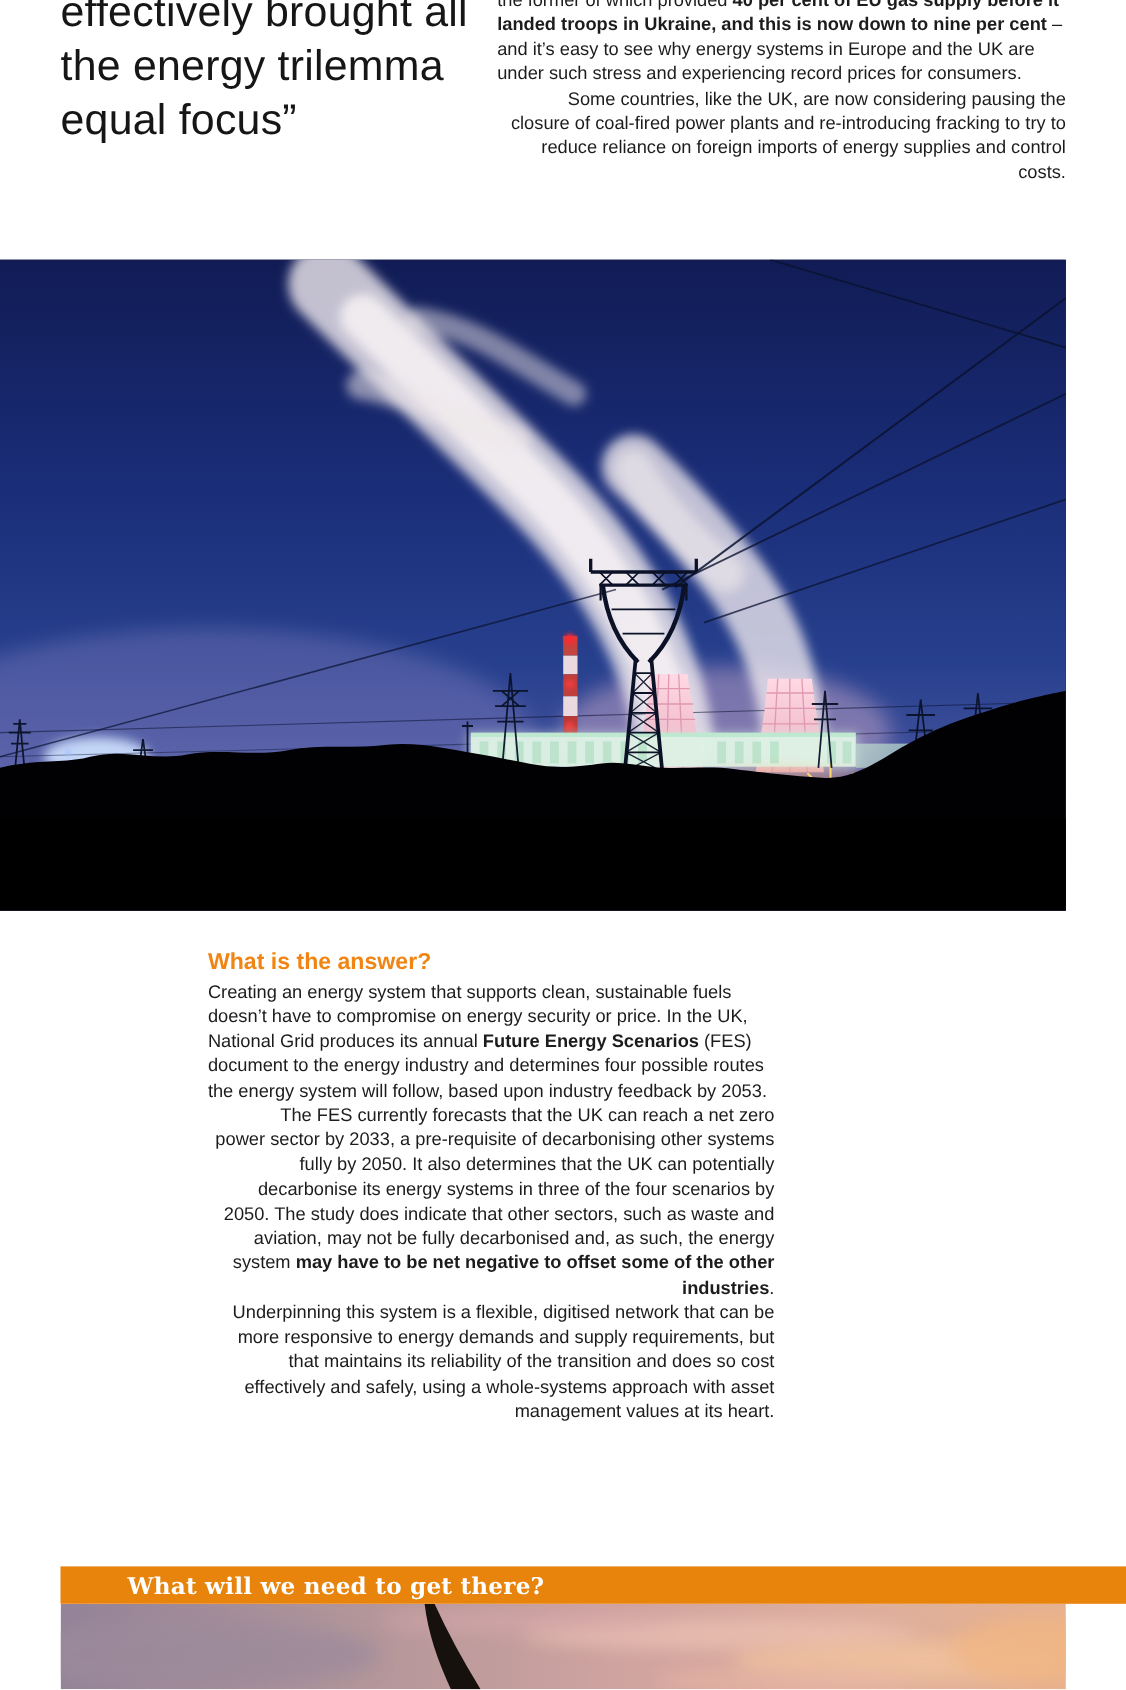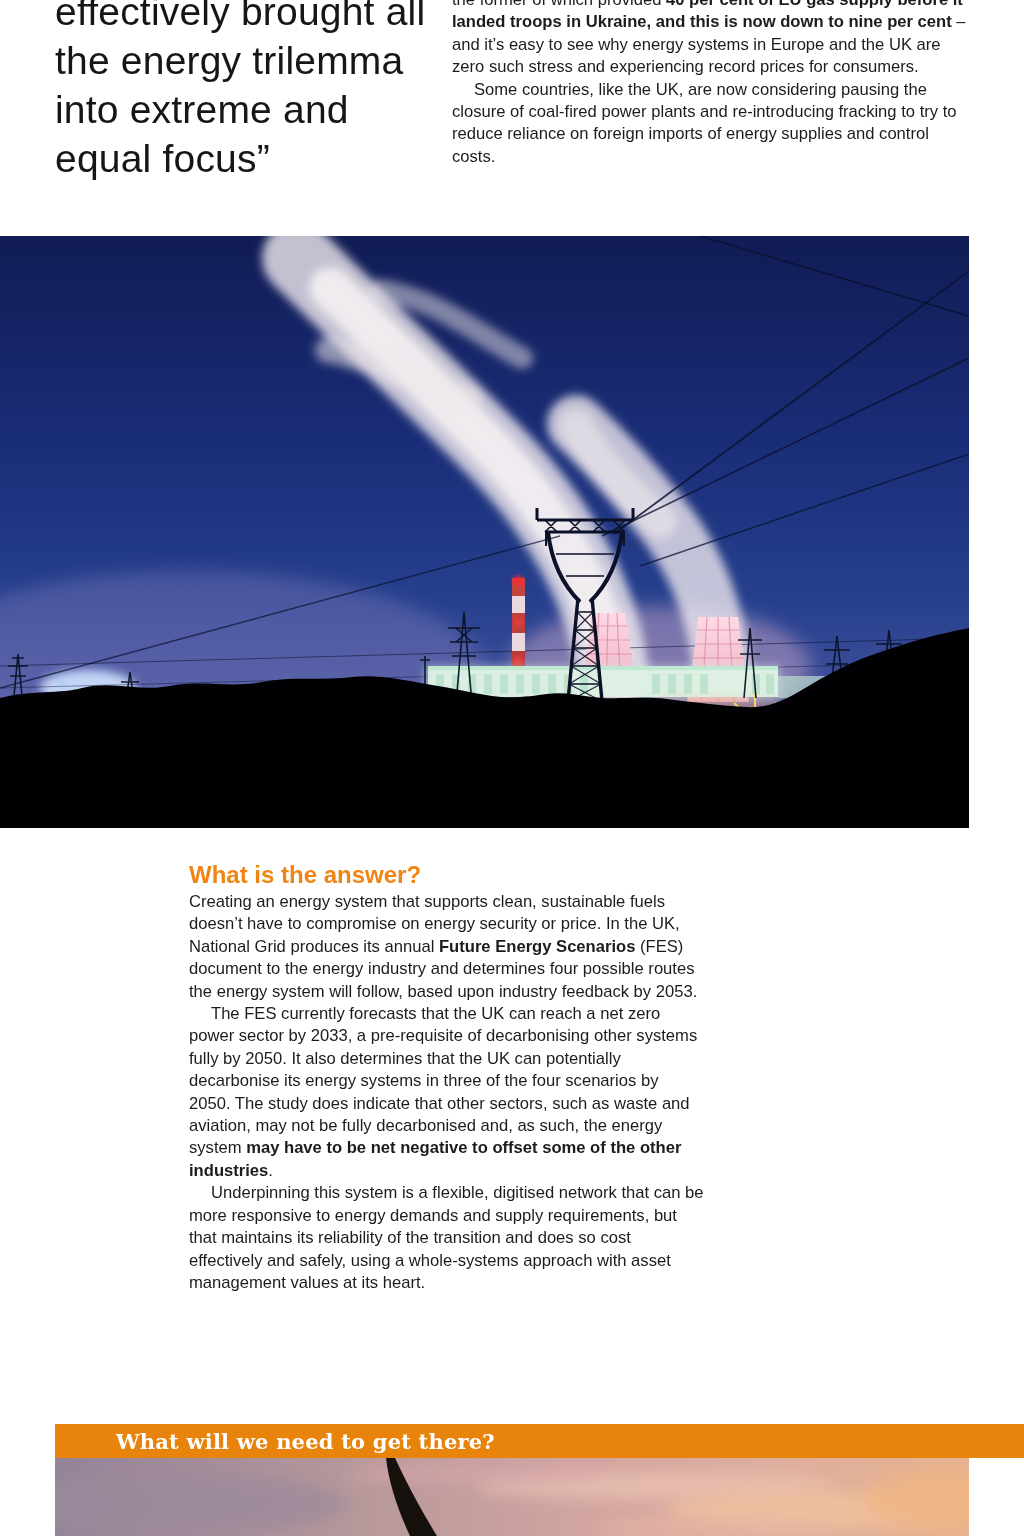--- a/index.html
+++ b/index.html
@@ -14,30 +14,30 @@
   
   .quote{
     left:55px; top:-13px; width:410px;
     font-size:39px; line-height:49px; font-weight:300;
     color:#161616; letter-spacing:.2px;
   }
 
   
   .copy{ color:#1c1c1c; font-size:16.6px; line-height:22.4px; }
   .copy p{ margin:0; }
-  .copy p.indent{ text-indent:22px; }
+  .copy p.indent{ text-indent:22px;text-align:right; }
   .copy b{ font-weight:bold; }
   .copy sub{ font-size:11px; line-height:0; }
 
   .intro-col{ left:452px; top:-11px; width:517px; }
 
   
   .answer{ left:189px; top:863px; width:515px; }
   .answer h2{
-    margin:0 0 4px 0; font-size:24px; line-height:24px;
+    margin:0 0 4px 0; font-size:21px; line-height:24px;
     color:var(--accent_orange,#F08514); font-weight:bold;
   }
 
   
   .photo-main{ left:0; top:236px; width:969px; height:592px; overflow:hidden; background:#0d1742;}
   .photo-main svg{ display:block; }
 
   
   .banner{
     left:55px; top:1424px; width:1003px; height:34px;
@@ -63,26 +63,25 @@
   
   .photo-bottom{ left:55px; top:1458px; width:914px; height:78px; overflow:hidden; }
   .photo-bottom svg{ display:block; }
 </style>
 </head>
 <body>
 
 <div class="abs quote">
     <div>effectively brought all</div>
     <div>the energy trilemma</div>
-    <div>into extreme and</div>
     <div>equal focus”</div>
   </div>
 
 <div class="abs copy intro-col">
-    <p><span>the former of which provided </span><b>40 per cent of EU gas supply before it landed troops in Ukraine, and this is now down to nine per cent</b><span> – and it’s easy to see why energy systems in Europe and the UK are zero such stress and experiencing record prices for consumers.</span></p>
+    <p><span>the former of which provided </span><b>40 per cent of EU gas supply before it landed troops in Ukraine, and this is now down to nine per cent</b><span> – and it’s easy to see why energy systems in Europe and the UK are under such stress and experiencing record prices for consumers.</span></p>
     <p class="indent"><span>Some countries, like the UK, are now considering pausing the closure of coal-fired power plants and re-introducing fracking to try to reduce reliance on foreign imports of energy supplies and control costs.</span></p>
   </div>
 
 <div class="abs photo-main" title="Power station at night with steam plumes, red-striped chimney, cooling towers and electricity pylons">
   <svg width="969" height="592" viewBox="0 0 969 592" xmlns="http://www.w3.org/2000/svg">
     <defs>
       <linearGradient id="sky" x1="0" y1="0" x2="0" y2="1">
         <stop offset="0" stop-color="#111c55"></stop>
         <stop offset="0.35" stop-color="#1a2d78"></stop>
         <stop offset="0.62" stop-color="#27408e"></stop>

